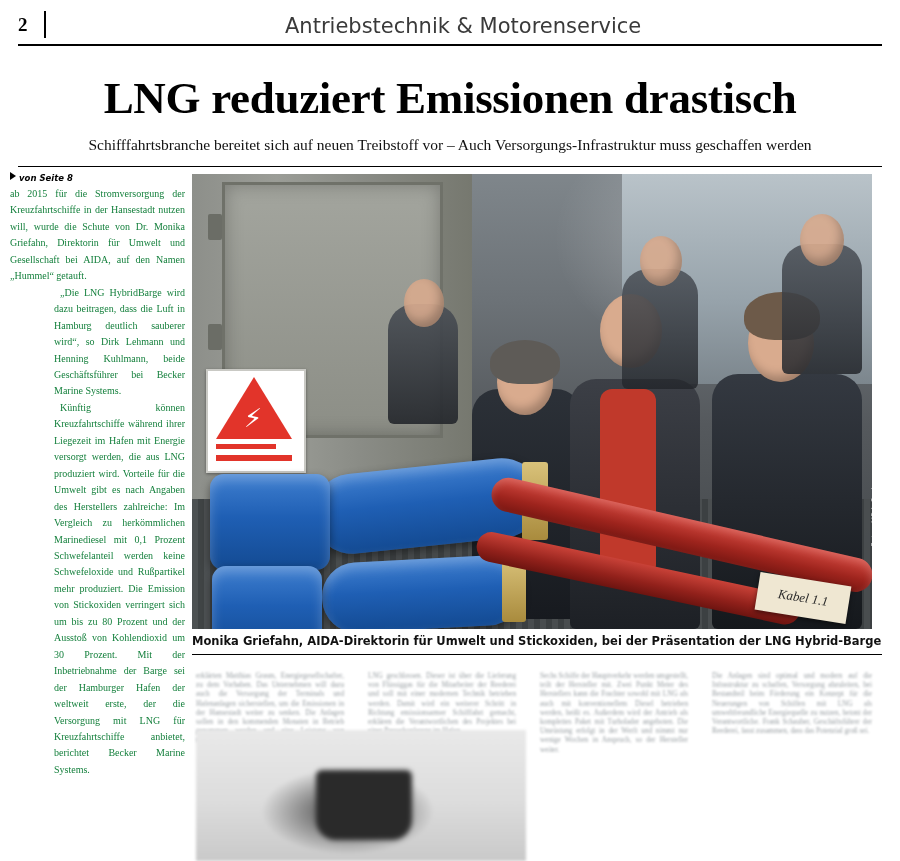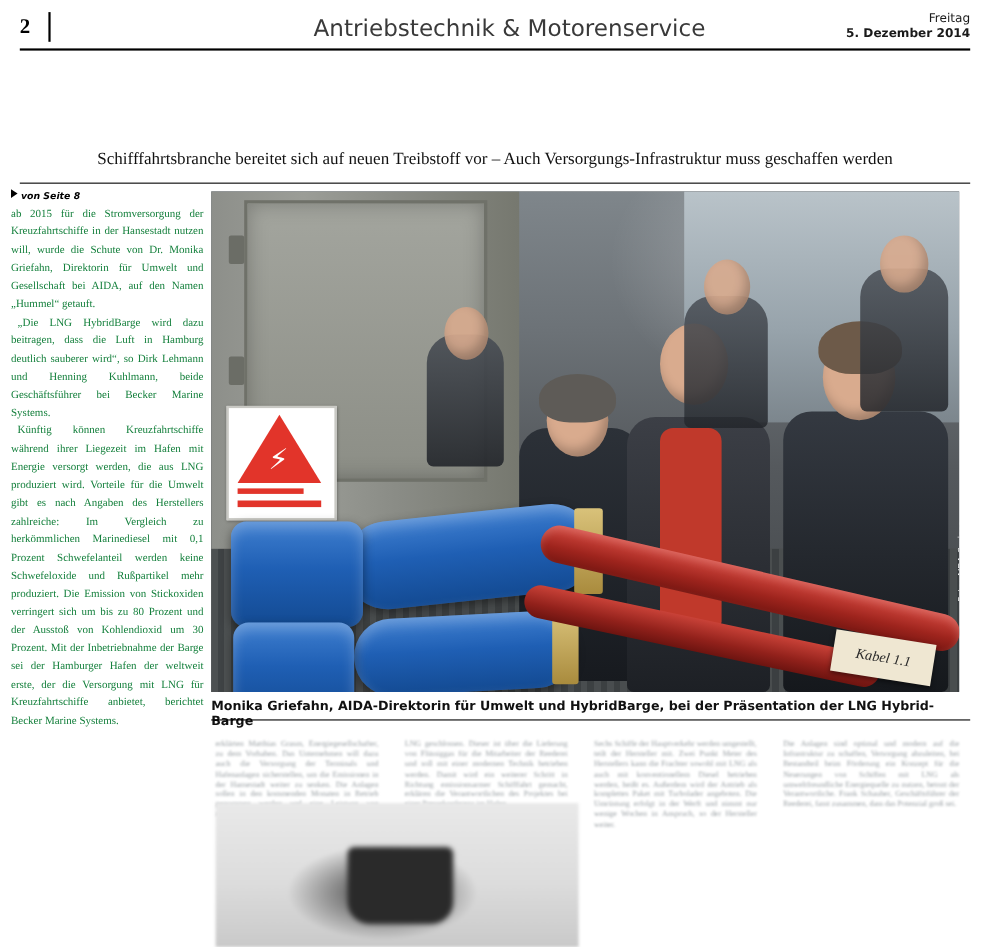--- a/index.html
+++ b/index.html
@@ -146,21 +146,21 @@
   }
   .body-text {
     font-family: "Liberation Serif", serif;
     font-size: 10px;
     line-height: 16.45px;
     text-align: justify;
     color: #15803d;
     hyphens: manual;
   }
   .body-text p { margin: 0; text-indent: 0; }
-  .body-text p + p { text-indent: 6px; }
+  .body-text p + p { text-indent: 6px; margin-left: 44px; }
 
   
   .photo-wrap {
     position: absolute;
     left: 192px;
     top: 174px;
     width: 680px;
     height: 455px;
     overflow: hidden;
     background: #5a5f63;
@@ -394,27 +394,24 @@
 </style>
 </head>
 <body>
 
 <div class="page">
 
   <div class="masthead">
     <div class="page-number">2</div>
     <div class="masthead-rule"></div>
     <div class="masthead-sub">Antriebstechnik &amp; Motorenservice</div>
-    <div class="masthead-date">
-      <div class="d1">Freitag</div>
-      <div class="d2">5. Dezember 2014</div>
-    </div>
   </div>
   <div class="masthead-line"></div>
 
+  <div class="headline">LNG reduziert Emissionen drastisch</div>
   <div class="subheadline">Schifffahrtsbranche bereitet sich auf neuen Treibstoff vor –  Auch Versorgungs-Infrastruktur muss geschaffen werden</div>
   <div class="sub-rule"></div>
 
   <div class="col-left">
     <div class="from-page">
       <span class="tri"></span><span>von Seite 8</span>
     </div>
     <div class="body-text">
       <p>ab 2015 für die Stromversorgung der Kreuzfahrtschiffe in der Hansestadt nutzen will, wurde die Schute von Dr. Monika Griefahn, Direktorin für Umwelt und Gesellschaft bei AIDA, auf den Namen „Hummel“ getauft.</p>
       <p>„Die LNG HybridBarge wird dazu beitragen, dass die Luft in Hamburg deutlich sauberer wird“, so Dirk Lehmann und Henning Kuhlmann, beide Geschäftsführer bei Becker Marine Systems.</p>
@@ -464,21 +461,21 @@
       <div class="valve valve-b"></div>
       <div class="flange" style="left:330px; top:288px; width:26px; height:78px;"></div>
       <div class="flange" style="left:310px; top:382px; width:24px; height:66px;"></div>
       <div class="hose"></div>
       <div class="hose2"></div>
       <div class="tag">Kabel 1.1</div>
     </div>
     <div class="photo-credit">Foto: AIDA Cruises</div>
   </div>
 
-  <div class="caption">Monika Griefahn, AIDA-Direktorin für Umwelt und HybridBarge, bei der Präsentation der LNG Hybrid-Barge</div>
+  <div class="caption">Monika Griefahn, AIDA-Direktorin für Umwelt und Stickoxiden, bei der Präsentation der LNG Hybrid-Barge</div>
   <div class="caption-rule"></div>
 
   <div class="blur-cols">
     <div class="blur-col bc1">erklärten Matthias Grasm, Energiegesellschafter, zu dem Vorhaben. Das Unternehmen will dazu auch die Versorgung der Terminals und Hafenanlagen sicherstellen, um die Emissionen in der Hansestadt weiter zu senken. Die Anlagen sollen in den kommenden Monaten in Betrieb genommen werden und eine Leistung von mehreren Megawatt erreichen, heißt es weiter.</div>
     <div class="blur-col bc2">LNG geschlossen. Dieser ist über die Lieferung von Flüssiggas für die Mitarbeiter der Reederei und soll mit einer modernen Technik betrieben werden. Damit wird ein weiterer Schritt in Richtung emissionsarmer Schifffahrt gemacht, erklären die Verantwortlichen des Projektes bei einer Pressekonferenz im Hafen.</div>
     <div class="blur-col bc3">Sechs Schiffe der Hauptverkehr werden umgestellt, teilt der Hersteller mit. Zwei Punkt Meter des Herstellers kann die Frachter sowohl mit LNG als auch mit konventionellem Diesel betrieben werden, heißt es. Außerdem wird der Antrieb als komplettes Paket mit Turbolader angeboten. Die Umrüstung erfolgt in der Werft und nimmt nur wenige Wochen in Anspruch, so der Hersteller weiter.</div>
     <div class="blur-col bc4">Die Anlagen sind optimal und modern auf die Infrastruktur zu schaffen, Versorgung abzuleiten, bei Bestandteil beim Förderung ein Konzept für die Neuerungen von Schiffen mit LNG als umweltfreundliche Energiequelle zu nutzen, betont der Verantwortliche. Frank Schauber, Geschäftsführer der Reederei, fasst zusammen, dass das Potenzial groß sei.</div>
     <div class="blur-photo"></div>
   </div>
 

